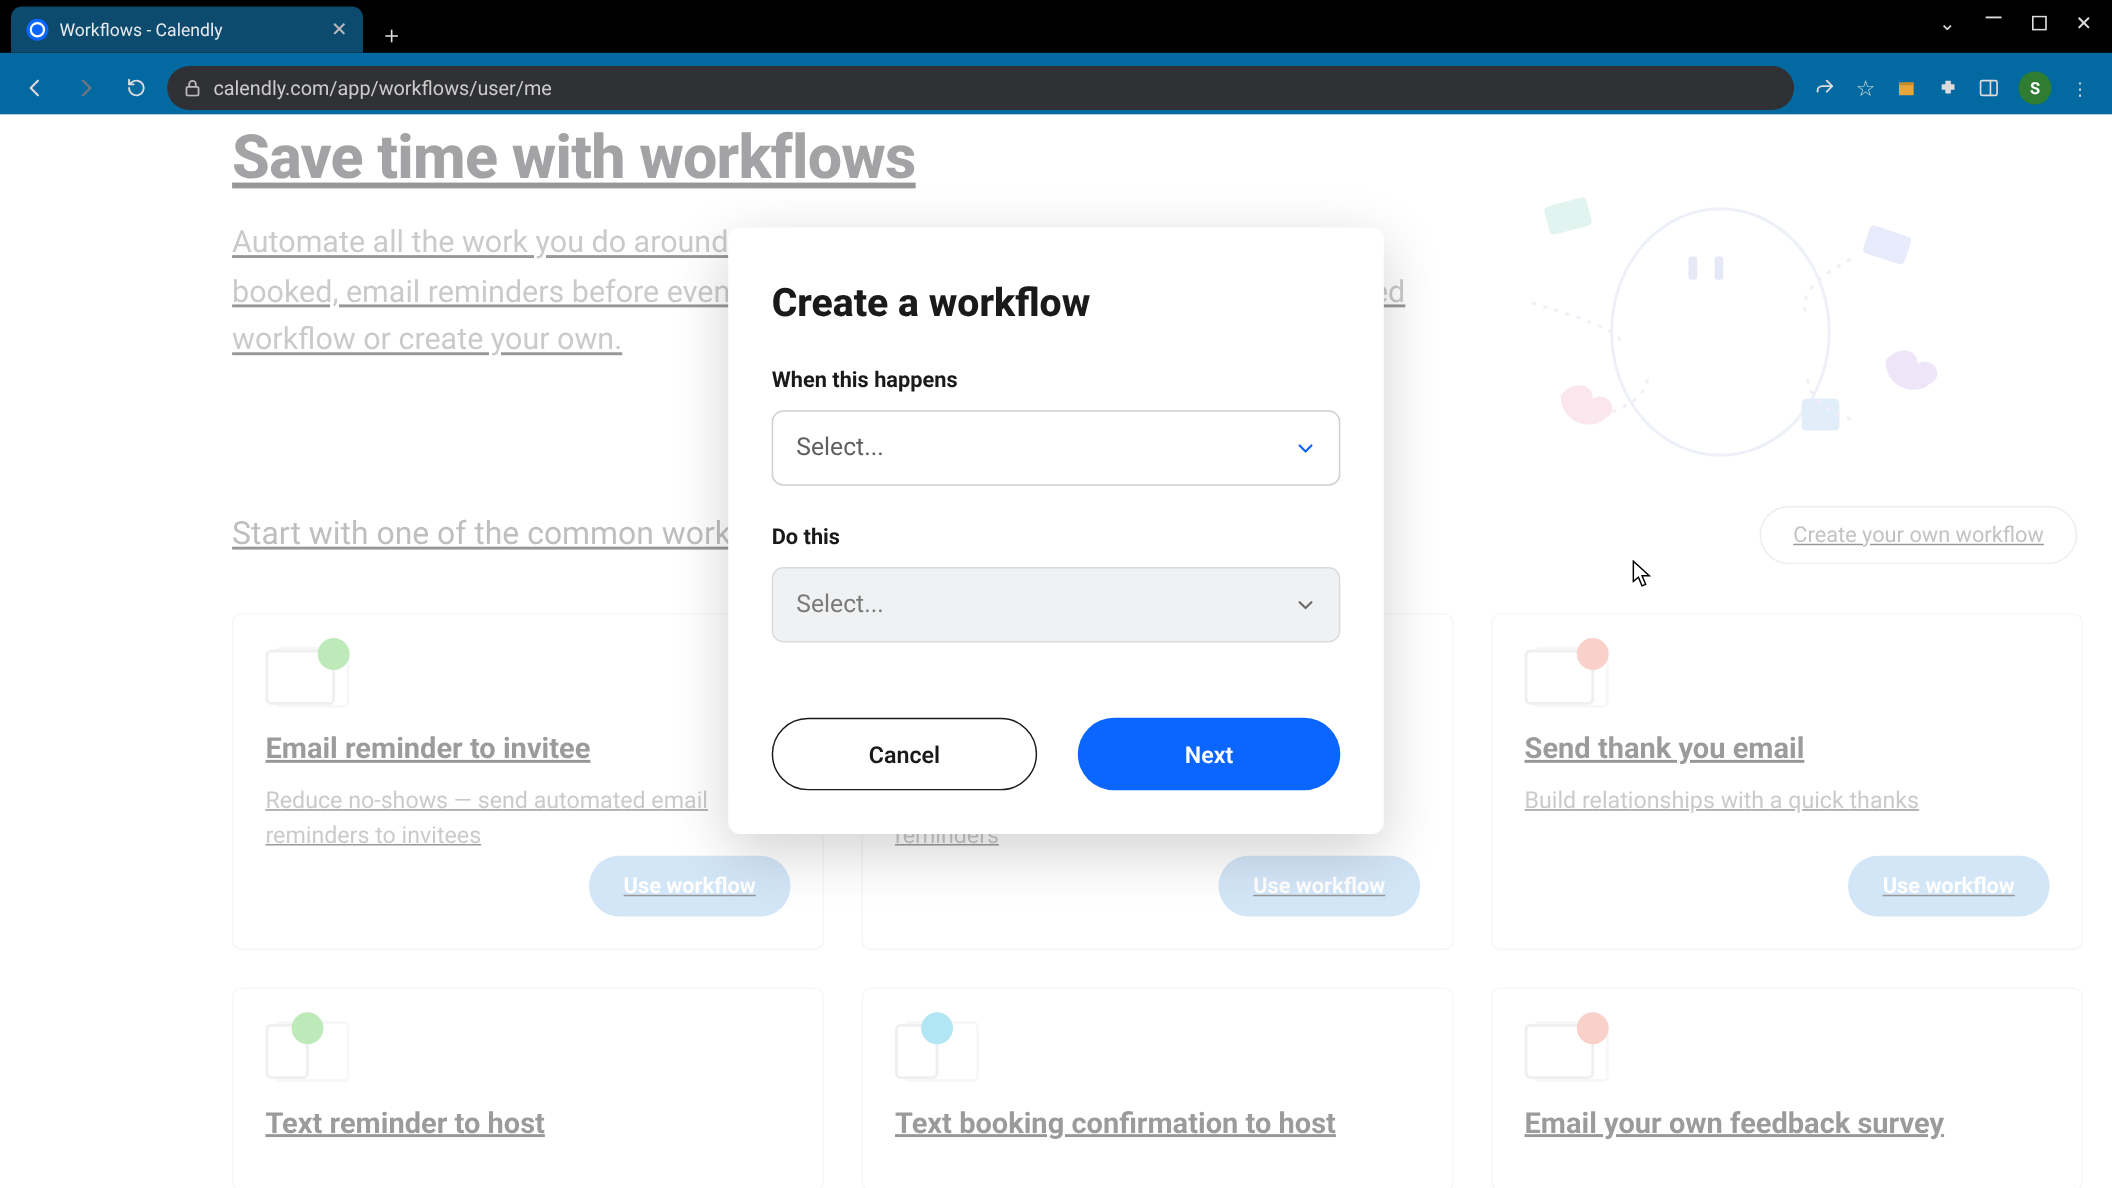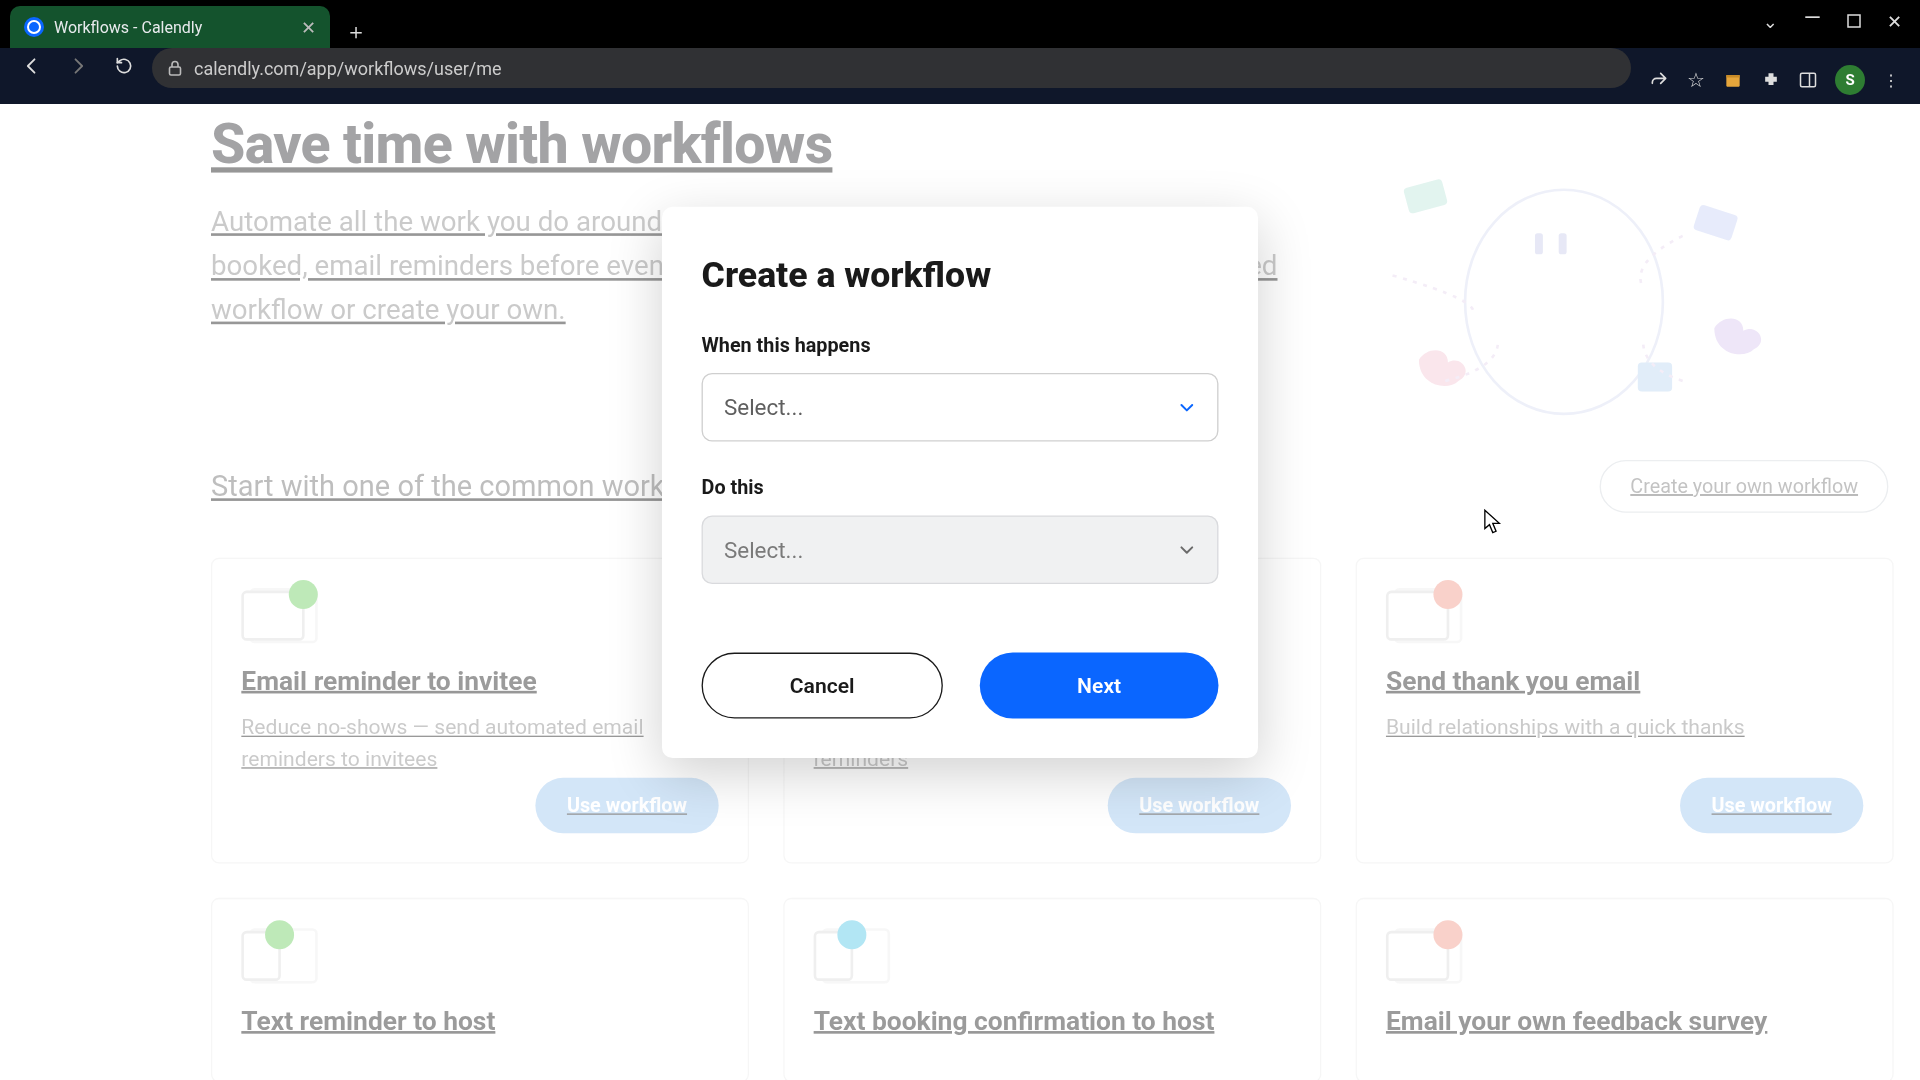--- a/index.html
+++ b/index.html
@@ -10,21 +10,21 @@
     position: relative;
     width: 100%; height: 100%;
     background: #000;
   }
   .titlebar {
     height: 48px;
     display: flex; align-items: flex-end;
     padding-left: 10px;
   }
   .tab {
-    background: #14532d;
+    background: #0c4a6e;
     color: #e8eaed;
     border-top-left-radius: 10px;
     border-top-right-radius: 10px;
     height: 42px;
     min-width: 320px;
     display: flex; align-items: center;
     padding: 0 14px;
     gap: 10px;
     font-size: 16px;
   }
@@ -44,22 +44,22 @@
     font-size: 22px;
   }
   .win-controls {
     position: absolute; top: 0; right: 0; height: 42px;
     display: flex; gap: 26px; padding: 0 18px; color: #ddd;
     align-items: center; font-size: 18px;
   }
 
   .toolbar {
     height: 64px;
-    background: #0f172a;
-    display: flex; 
+    background: #0369a1;
+    display: flex; align-items: center;
     padding: 0 14px; gap: 10px;
     color: #ddd;
   }
   .tbtn {
     width: 36px; height: 36px; border-radius: 50%;
     display: flex; align-items: center; justify-content: center;
     font-size: 20px;
   }
   .tbtn.dim { color: #777; }
   .addr {

